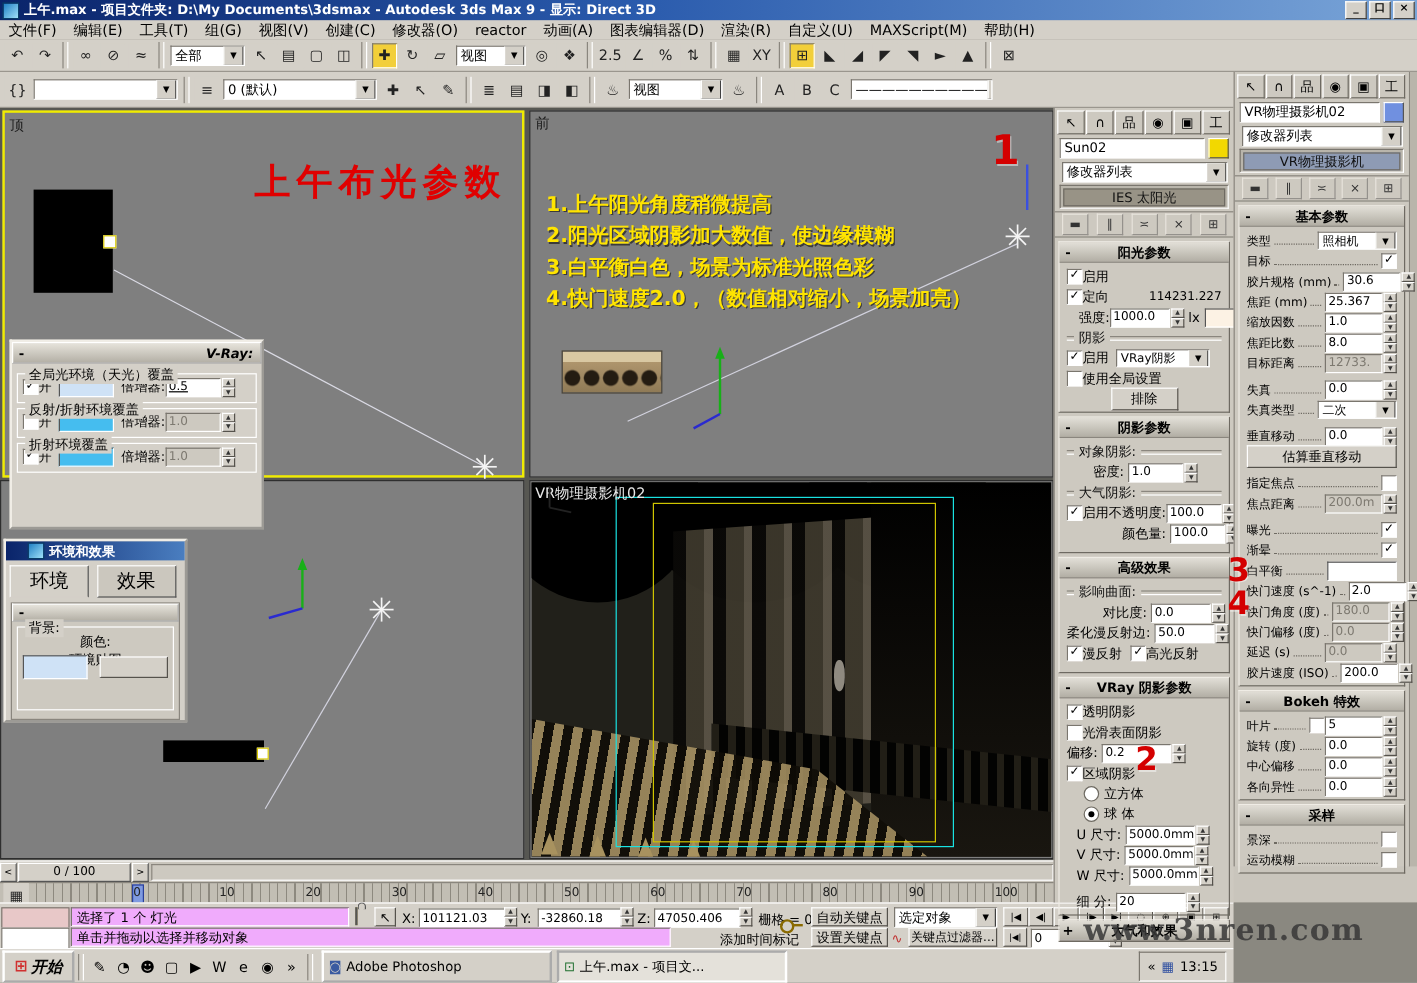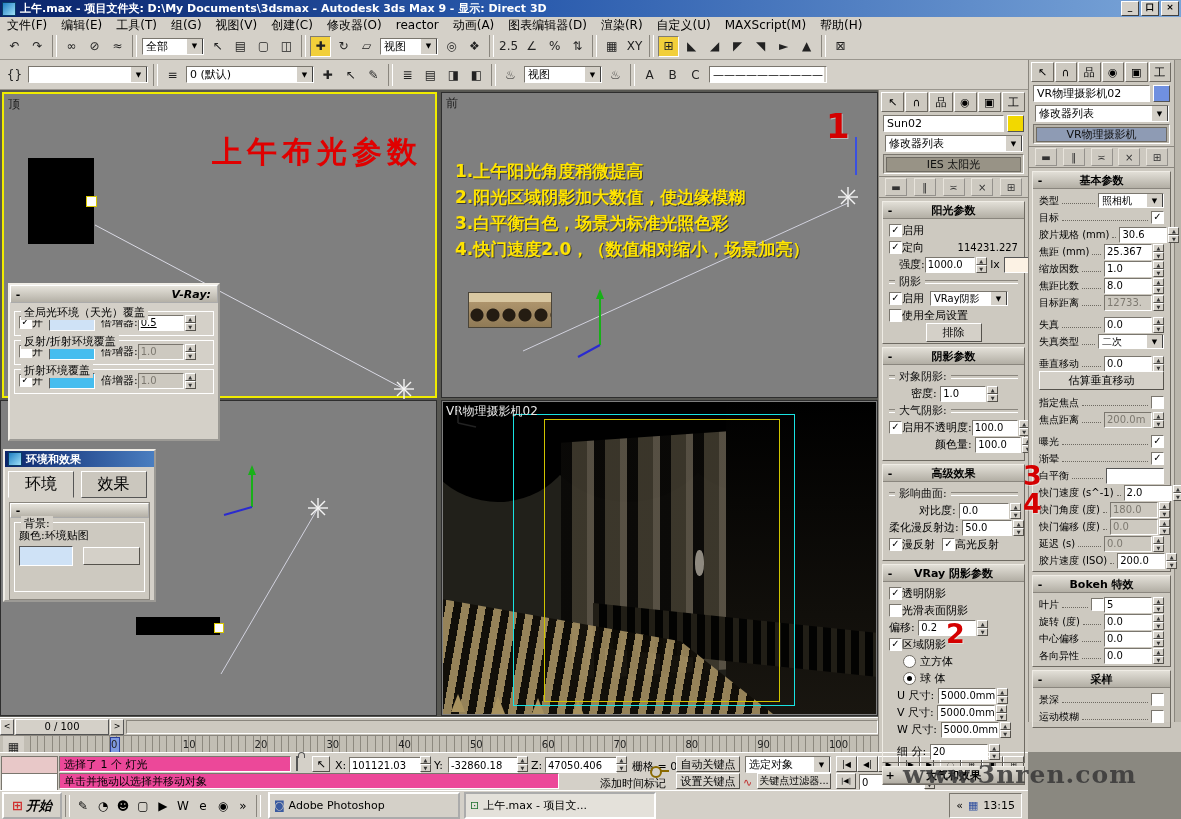--- a/index.html
+++ b/index.html
@@ -65,21 +65,21 @@
   .grpbox{border:1px groove #fff;margin:4px 4px;padding:2px 4px 4px;position:relative;}
   .grptitle{position:absolute;top:-7px;left:6px;background:#d4d0c8;padding:0 3px;}
   .chk{width:11px;height:11px;background:#fff;border:1px solid;border-color:#7a766e #fff #fff #7a766e;
        font-size:10px;line-height:9px;text-align:center;font-weight:bold;flex:none;box-sizing:content-box;}
   .swt{height:14px;border:1px solid;border-color:#555 #fff #fff #555;flex:none;}
   .fld{width:50px;height:14px;background:#fff;border:1px solid;border-color:#7a766e #fff #fff #7a766e;
        font-size:10px;padding:0 2px;display:flex;align-items:center;overflow:hidden;flex:none;box-sizing:content-box;}
   .fld.gray{background:#cdc9c0;color:#7d7970;}
   .spn{width:11px;height:16px;display:flex;flex-direction:column;margin-left:1px;flex:none;}
   .spn span{flex:1;background:#d4d0c8;border:1px solid;border-color:#fff #55524c #55524c #fff;font-size:5px;line-height:6px;text-align:center;color:#333;overflow:hidden;}
-  .dlgtitle{height:16px;background:linear-gradient(90deg,#0a246a,#4a7ec0);color:#fff;font-weight:bold;display:flex;align-items:center;padding:0 3px;}
+  .dlgtitle{height:16px;background:linear-gradient(90deg,#0a246a,#4a7ec0);color:#fff;font-weight:bold;display:flex;align-items:center;padding:0 18px;}
   .tabbtn{display:inline-block;padding:2px 16px;background:#d4d0c8;border:1px solid;border-color:#fff #555 #d4d0c8 #fff;margin-left:3px;font-size:16px;}
   .tabbtn.off{border-color:#fff #555 #555 #fff;background:#cbc7be;}
   
   .panelcol{position:absolute;background:#cdc9c0;border-left:1px solid #8a867e;box-sizing:border-box;z-index:6;}
   .ptabs{display:flex;padding:2px 2px 0;}
   .ptab{flex:1;height:18px;background:#cdc9c0;border:1px solid;border-color:#fff #6e6a62 #6e6a62 #fff;
         display:flex;align-items:center;justify-content:center;font-size:11px;margin-right:1px;}
   .namerow{display:flex;align-items:center;padding:3px 4px 1px;}
   .namefld{flex:1;height:15px;background:#fff;border:1px solid;border-color:#7a766e #fff #fff #7a766e;padding:0 3px;font-size:11px;display:flex;align-items:center;}
   .objswatch{width:15px;height:15px;border:1px solid;border-color:#fff #555 #555 #fff;margin-left:3px;}
@@ -109,21 +109,21 @@
   
   .tslider{left:0;top:717px;width:880px;height:18px;background:#c9c5bc;border-top:1px solid #fff;display:flex;align-items:center;}
   .tsbtn{width:12px;height:14px;background:#d4d0c8;border:1px solid;border-color:#fff #555 #555 #fff;font-size:8px;text-align:center;line-height:13px;}
   .tshandle{width:92px;height:14px;background:#d4d0c8;border:1px solid;border-color:#fff #555 #555 #fff;text-align:center;font-size:10px;line-height:13px;margin:0 1px;}
   .trackbar{left:0;top:735px;width:880px;height:17px;background:#c2beb4;border-top:1px solid #8a867e;position:absolute;}
   .ticklbl{position:absolute;top:3px;font-size:10px;color:#222;}
   .ruler{position:absolute;left:30px;top:0;width:846px;height:16px;
          background:repeating-linear-gradient(90deg,#8d897f 0 1px,transparent 1px 7.18px);}
   .framemark{position:absolute;left:110px;top:1px;width:8px;height:14px;background:#7f9ae0;border:1px solid #2a3f9a;}
   .statusbar{left:0;top:752px;width:1028px;height:38px;background:#d4d0c8;border-top:1px solid #fff;position:absolute;}
-  .sunken{background:#ec4899;border:1px solid;border-color:#7a766e #fff #fff #7a766e;box-sizing:border-box;display:flex;padding:0 4px;overflow:hidden;}
+  .sunken{background:#f0abfc;border:1px solid;border-color:#7a766e #fff #fff #7a766e;box-sizing:border-box;display:flex;padding:0 4px;overflow:hidden;}
   .sbtn{background:#d4d0c8;border:1px solid;border-color:#fff #55524c #55524c #fff;box-sizing:border-box;display:flex;align-items:center;justify-content:center;font-size:11px;overflow:hidden;}
   .taskbar{left:0;top:790px;width:1028px;height:29px;background:#d4d0c8;border-top:1px solid #fff;position:absolute;display:flex;align-items:center;}
   .startbtn{display:flex;align-items:center;margin-left:2px;height:23px;padding:0 8px;background:#d4d0c8;
             border:2px outset #fff;font-weight:bold;font-style:italic;font-size:13px;}
   .qlicon{width:18px;height:18px;display:flex;align-items:center;justify-content:center;font-size:12px;margin:0 1px;}
   .taskapp{display:flex;align-items:center;height:23px;width:180px;background:#d4d0c8;border:2px outset #fff;margin-left:4px;padding:0 4px;font-size:11px;overflow:hidden;white-space:nowrap;}
   .taskapp.pressed{border-style:inset;background:#e4e1da;}
   .tray{margin-left:auto;margin-right:6px;height:23px;border:1px solid;border-color:#7a766e #fff #fff #7a766e;display:flex;align-items:center;padding:0 6px;font-size:11px;}
   .watermark{position:absolute;left:903px;top:760px;font-size:25px;font-weight:bold;color:rgba(55,55,55,.85);
              font-family:"DejaVu Serif","Liberation Serif",serif;z-index:40;letter-spacing:1px;}
@@ -398,21 +398,21 @@
     <div style="padding-top:4px;">
       <span class="tabbtn">环境</span>
       <span class="tabbtn off">效果</span>
     </div>
     <div style="margin:4px;border:1px solid #8a867e;background:#cdc9c0;height:96px;">
       <div class="rollhead" style="height:13px;">
         <span class="rbtn">-</span>
       </div>
       <div class="grpbox" style="height:62px;">
         <span class="grptitle">背景:</span>
-        <div class="prow" style="padding:2px 0 0;">
+        <div class="prow" style="padding:2px 0 0;flex-direction:column;">
           <span>颜色:</span>
           <span style="text-align:center;">环境贴图</span>
         </div>
         <div class="prow" style="padding:2px 0 0;height:20px;">
           <span class="swt" style="width: 52px; height: 18px; background: rgb(207, 226, 246);"></span>
           <span class="pbtn" style="margin-left:10px;width:54px;height:14px;"></span>
         </div>
       </div>
     </div>
   </div>

